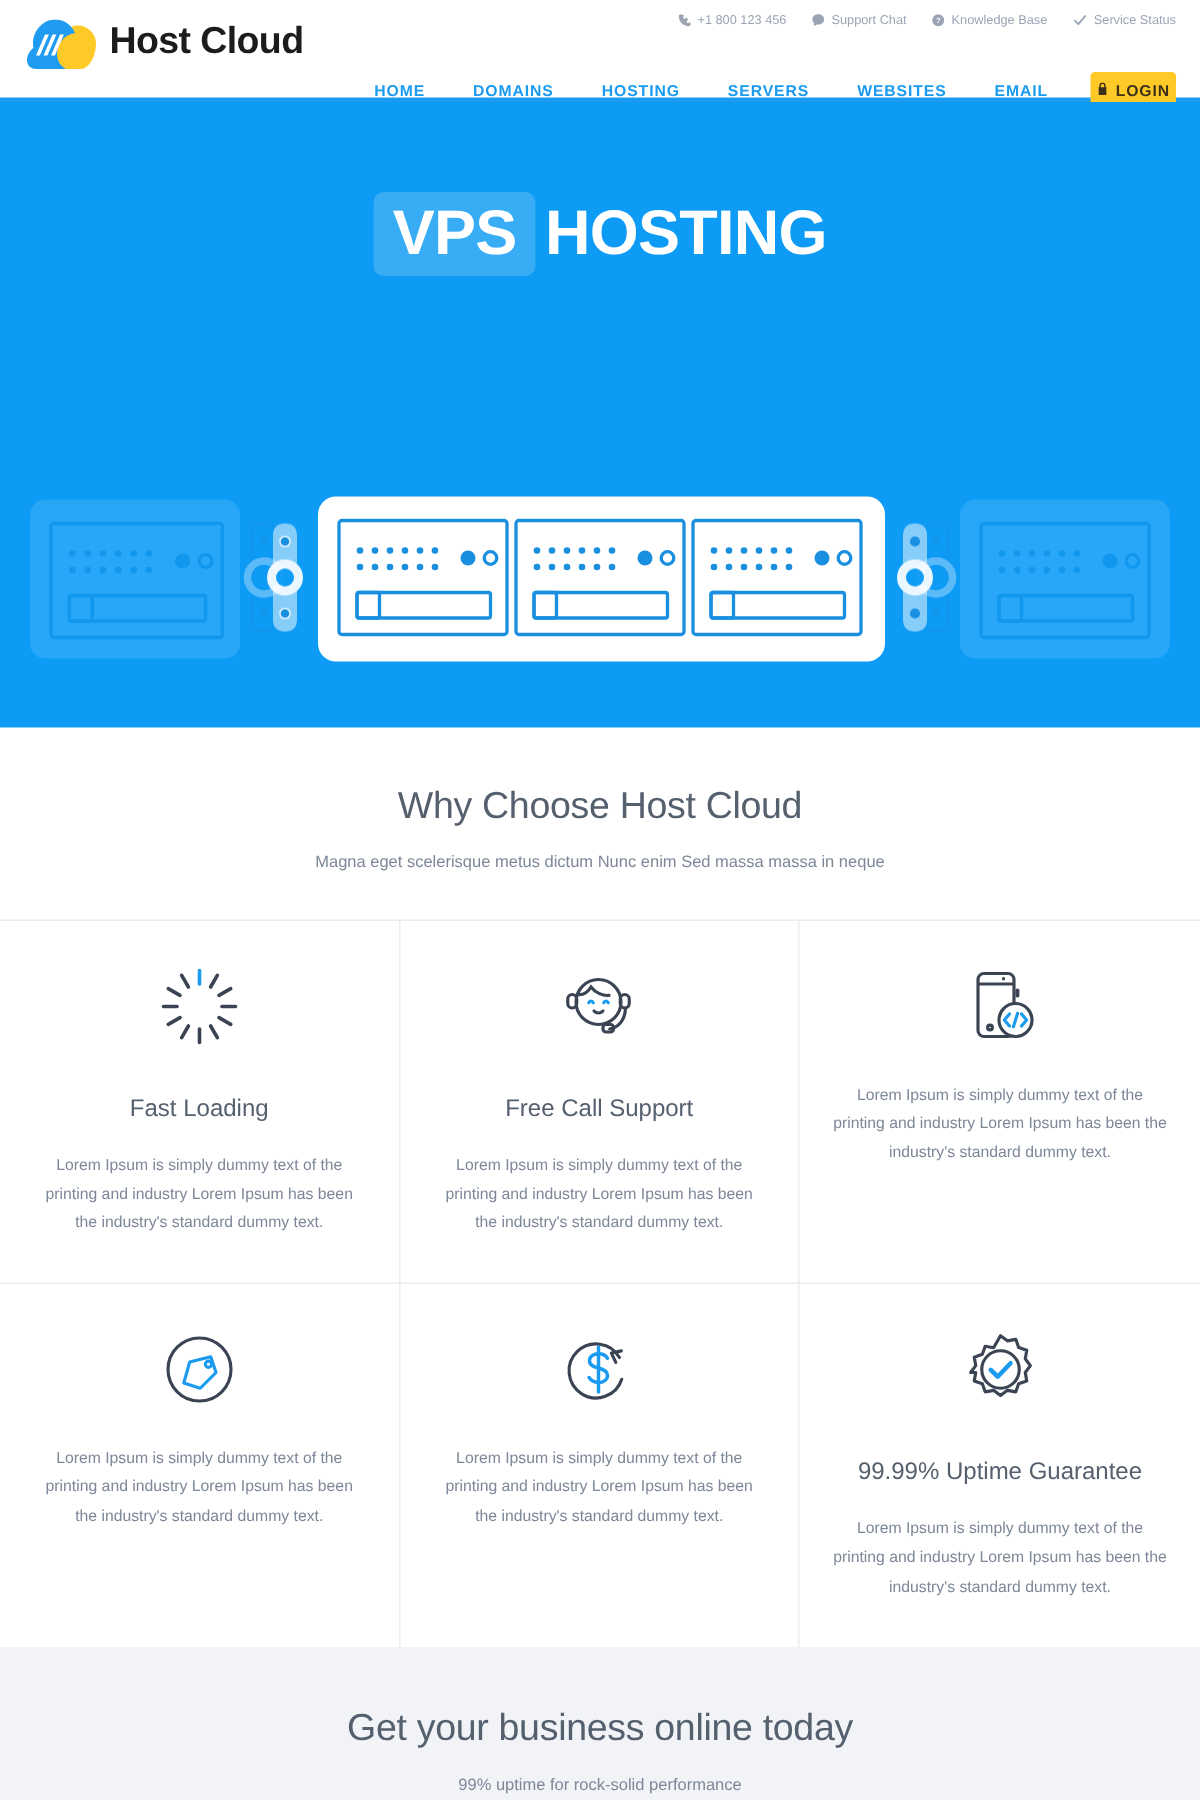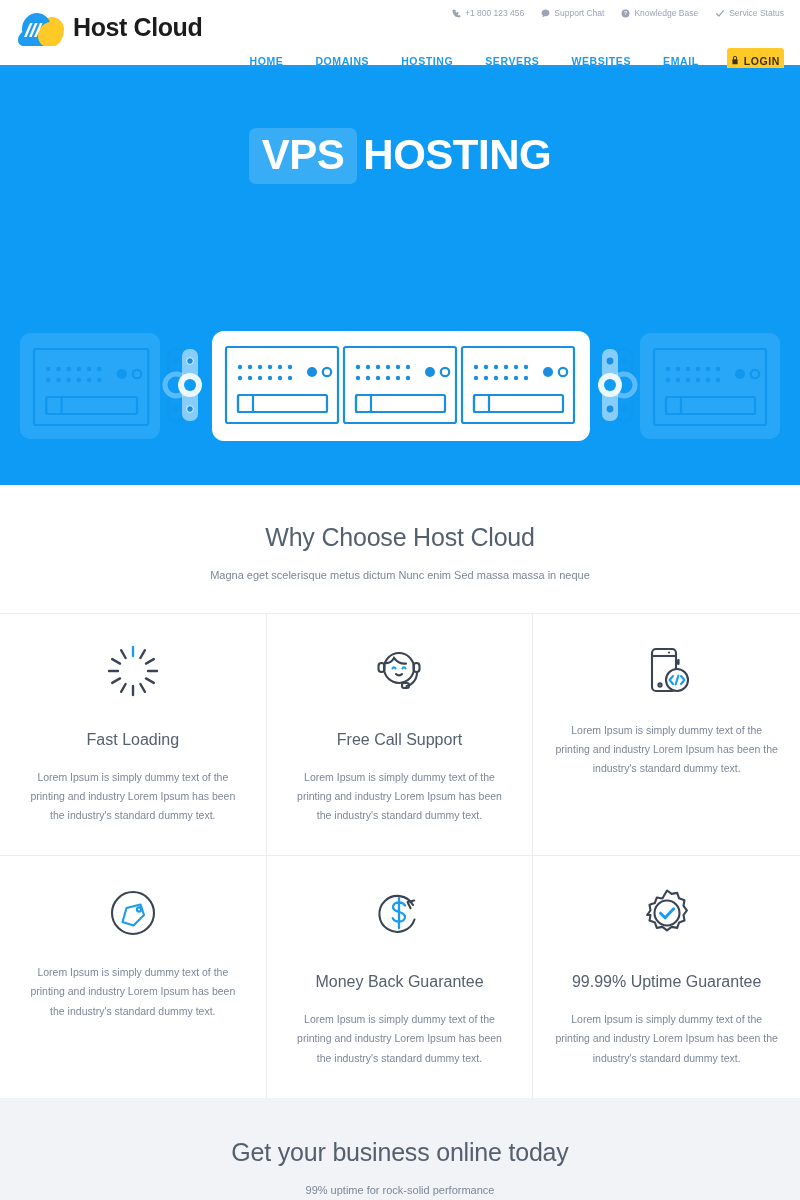--- a/index.html
+++ b/index.html
@@ -447,21 +447,20 @@
       <div class="feat-icon">
         <svg width="56" height="56" viewBox="0 0 56 56" fill="none">
           <path d="M42 20a18 18 0 10 1.5 14.5" stroke="#3b4453" stroke-width="2.1" stroke-linecap="round"></path>
           <path d="M36 18.5l6.5 2 .5-6.8" stroke="#3b4453" stroke-width="2.1" stroke-linecap="round" stroke-linejoin="round" transform="rotate(150 40 18)"></path>
           <g stroke="#1a9bf0" stroke-width="2.3" stroke-linecap="round" fill="none">
             <line x1="28" y1="13" x2="28" y2="43"></line>
             <path d="M34 20.5c-1.3-2.2-3.6-3-6-3-3.3 0-6 1.8-6 4.6 0 3 2.6 4 6 4.9 3.4.9 6 2 6 5 0 2.8-2.7 4.6-6 4.6-2.6 0-5-1-6.3-3.3"></path>
           </g>
         </svg>
       </div>
-      <h3 class="feat-title">Money Back Guarantee</h3>
       <p class="feat-desc">Lorem Ipsum is simply dummy text of the printing and industry Lorem Ipsum has been the industry's standard dummy text.</p>
     </div>
 
     <div class="featcell">
       <div class="feat-icon">
         <svg width="56" height="56" viewBox="0 0 56 56" fill="none">
           <path d="M28 5.5l4.6 3.4 5.6-1 1.9 5.4 5.4 1.9-1 5.6 3.4 4.6-3.4 4.6 1 5.6-5.4 1.9-1.9 5.4-5.6-1-4.6 3.4-4.6-3.4-5.6 1-1.9-5.4-5.4-1.9 1-5.6L8.1 30l3.4-4.6-1-5.6 5.4-1.9 1.9-5.4 5.6 1z" stroke="#3b4453" stroke-width="2.1" stroke-linejoin="round"></path>
           <circle cx="28" cy="28" r="12.5" stroke="#3b4453" stroke-width="2.1"></circle>
           <path d="M21.5 28.2l4.6 4.6 8.6-9" stroke="#1a9bf0" stroke-width="3" stroke-linecap="round" stroke-linejoin="round"></path>
         </svg>

